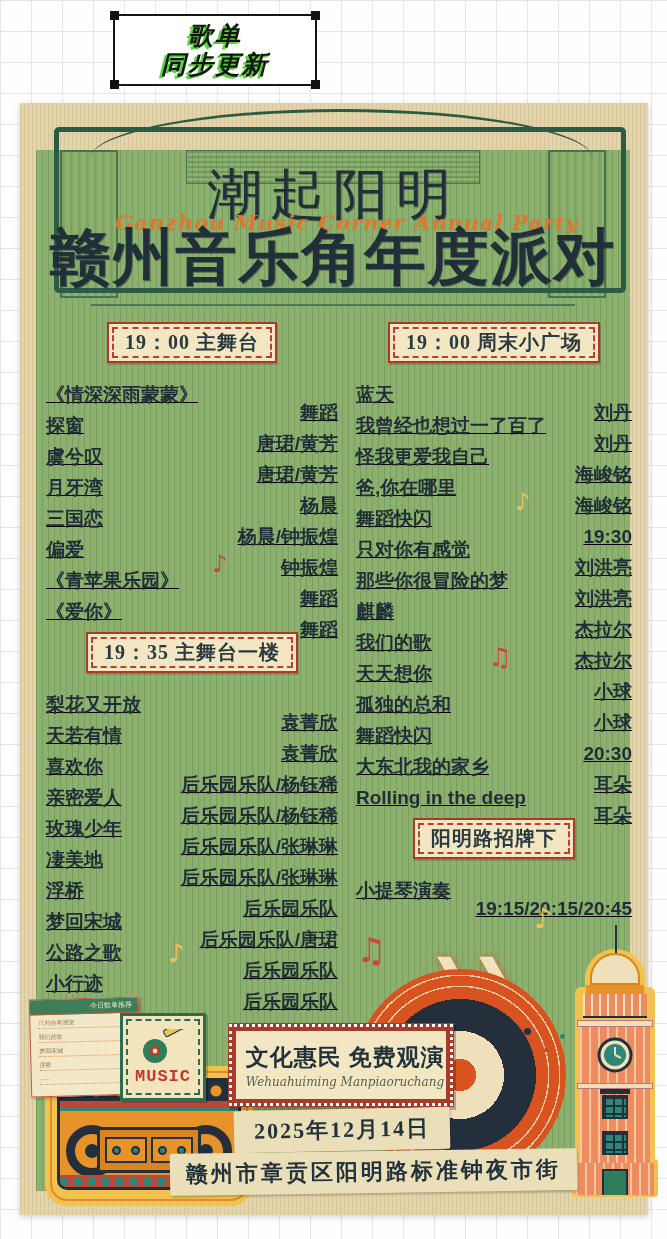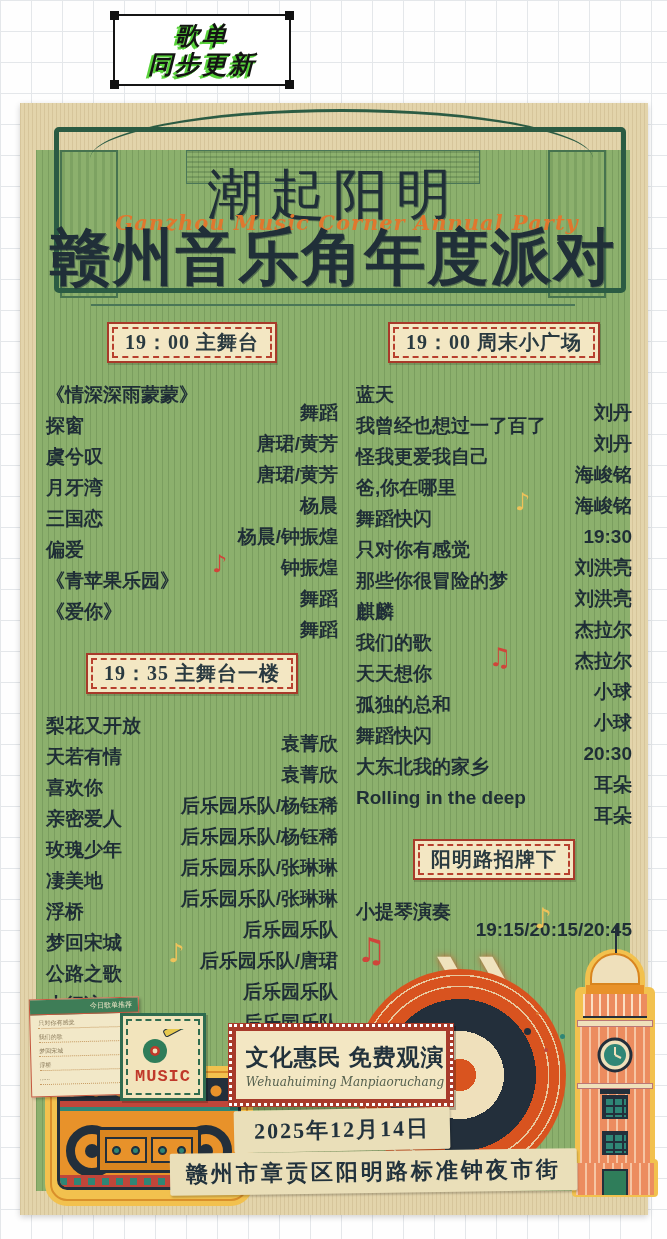--- a/index.html
+++ b/index.html
@@ -13,21 +13,21 @@
     position:relative; width:667px; height:1239px;
     background-color:#fefefe;
     background-image:
       linear-gradient(#e4e7ea 1px, transparent 1px),
       linear-gradient(90deg, #e4e7ea 1px, transparent 1px);
     background-size:31px 31px;
   }
 
   
   .badge{
-    position:absolute; left:113px; top:14px; width:178px; height:72px;
+    position:absolute; left:113px; top:14px; width:204px; height:72px;
     background:#ffffff; border:2px solid #151515; z-index:30;
     display:flex; flex-direction:column; align-items:center; justify-content:center;
   }
   .badge .b1,.badge .b2{
     font-weight:bold; font-style:italic; color:#141414; line-height:1.15;
     text-shadow:-3px 2px 0 #58d23a, -1px 1px 0 #58d23a;
     letter-spacing:2px;
   }
   .badge .b1{ font-size:25px; }
   .badge .b2{ font-size:25px; }
@@ -77,25 +77,25 @@
   .title-en{
     font-size:21px; font-style:italic; font-weight:bold; color:#e0772e;
     font-family:"DejaVu Serif", serif; margin-top:-14px; letter-spacing:1px;margin-left:28px;
   }
   .title-sub{
     font-size:61px; font-weight:bold; color:#202f38; letter-spacing:2px;
     margin-top:-10px; line-height:1.05; text-shadow:1px 1px 0 rgba(32,47,56,.5);
   }
 
   
-  .col{ position:absolute; top:172px; }
+  .col{ position:absolute; top:172px;text-decoration:underline; }
   .col-left{ left:10px; width:292px; }
   .col-right{ left:320px; width:276px; }
   .sec-header-wrap{ text-align:center; margin-bottom:16px; }
-  .sec2 .sec-header-wrap{ margin-top:26px; }
+  .sec2 .sec-header-wrap{ margin-top:5px; }
   .sec-header{
     display:inline-block; background:#f3e7c3; color:#2a3a40;
     border:2px solid #a83a2a; outline:2px dashed #b8402e; outline-offset:-7px;
     padding:5px 16px; font-family:"Liberation Serif", serif; font-weight:bold;
     font-size:20px; letter-spacing:1px; box-shadow:1px 2px 0 rgba(0,0,0,.15);
   }
   .row{ display:flex; justify-content:space-between; align-items:center;
     height:31px; font-size:19px; font-weight:bold; color:#1f2e36; }
   .row .t{ white-space:nowrap; }
   .row .p{ white-space:nowrap; text-align:right;margin-top:36px; }

